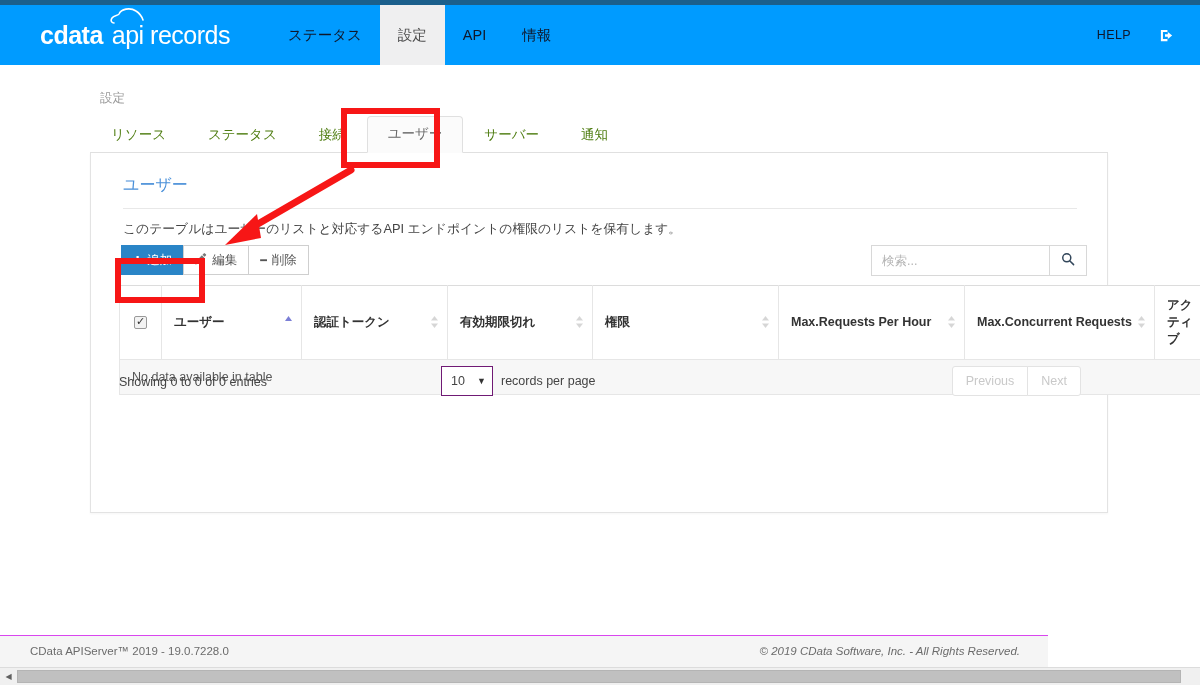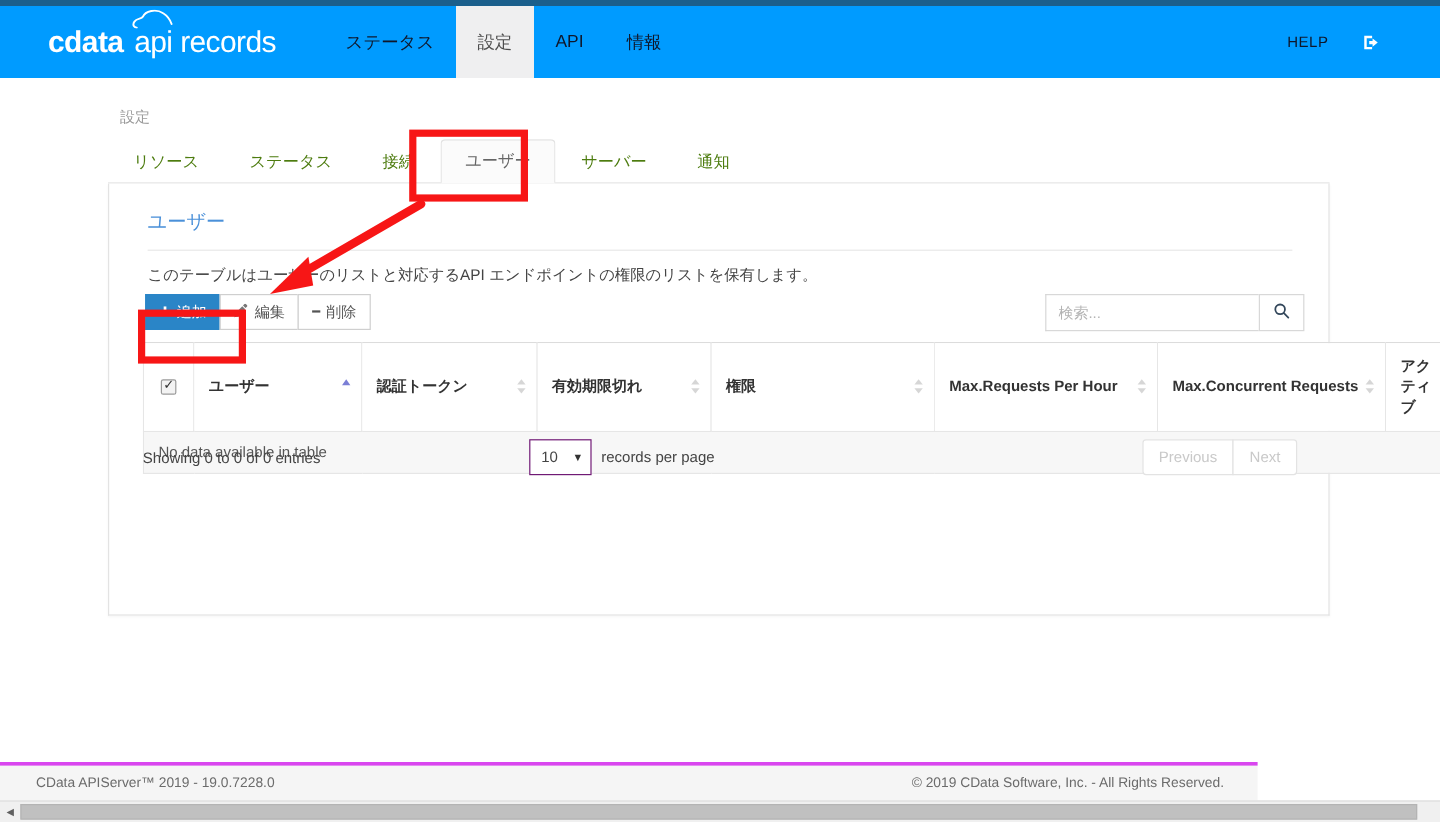--- a/index.html
+++ b/index.html
@@ -74,21 +74,21 @@
     white-space: nowrap;
     cursor: pointer;
   }
   .nav-link.active {
     background: #efeff0;
     color: #4d4d4d;
   }
   .nav-right {
     margin-left: auto;
     display: flex; align-items: center;
-    padding-right: 40px;
+    padding-right: 16px;
   }
   .nav-right .nav-link { font-size: 12.5px; letter-spacing: .4px; }
   .logout-icon {
     display: inline-flex;
     align-items: center;
     color: #fff;
     font-size: 15px;
     padding: 0 10px;
     cursor: pointer;
   }
@@ -349,33 +349,34 @@
   }
   .pager-btn:first-child { margin-left: 0; border-radius: 3px 0 0 3px; }
   .pager-btn:last-child { border-radius: 0 3px 3px 0; }
 
   
   .statusbar {
     position: absolute;
     left: 0; top: 635px;
     width: 1048px; height: 32px;
     background: #f5f5f5;
-    border-top: 3px solid #d946ef;
+    border-top: 1px solid #d946ef;
   }
   .statusbar .left {
     position: absolute;
     left: 30px; top: 9px;
     font-size: 11.5px;
     color: #6b6b6b;
   }
   .statusbar .right {
     position: absolute;
     right: 28px; top: 9px;
     font-size: 11.5px;
     color: #6b6b6b;
+    font-style: italic;
   }
 
   
   .hscroll {
     position: absolute;
     left: 0; top: 667px;
     width: 1200px; height: 18px;
     background: #f0f0f0;
     border-top: 1px solid #dcdcdc;
     display: flex;

